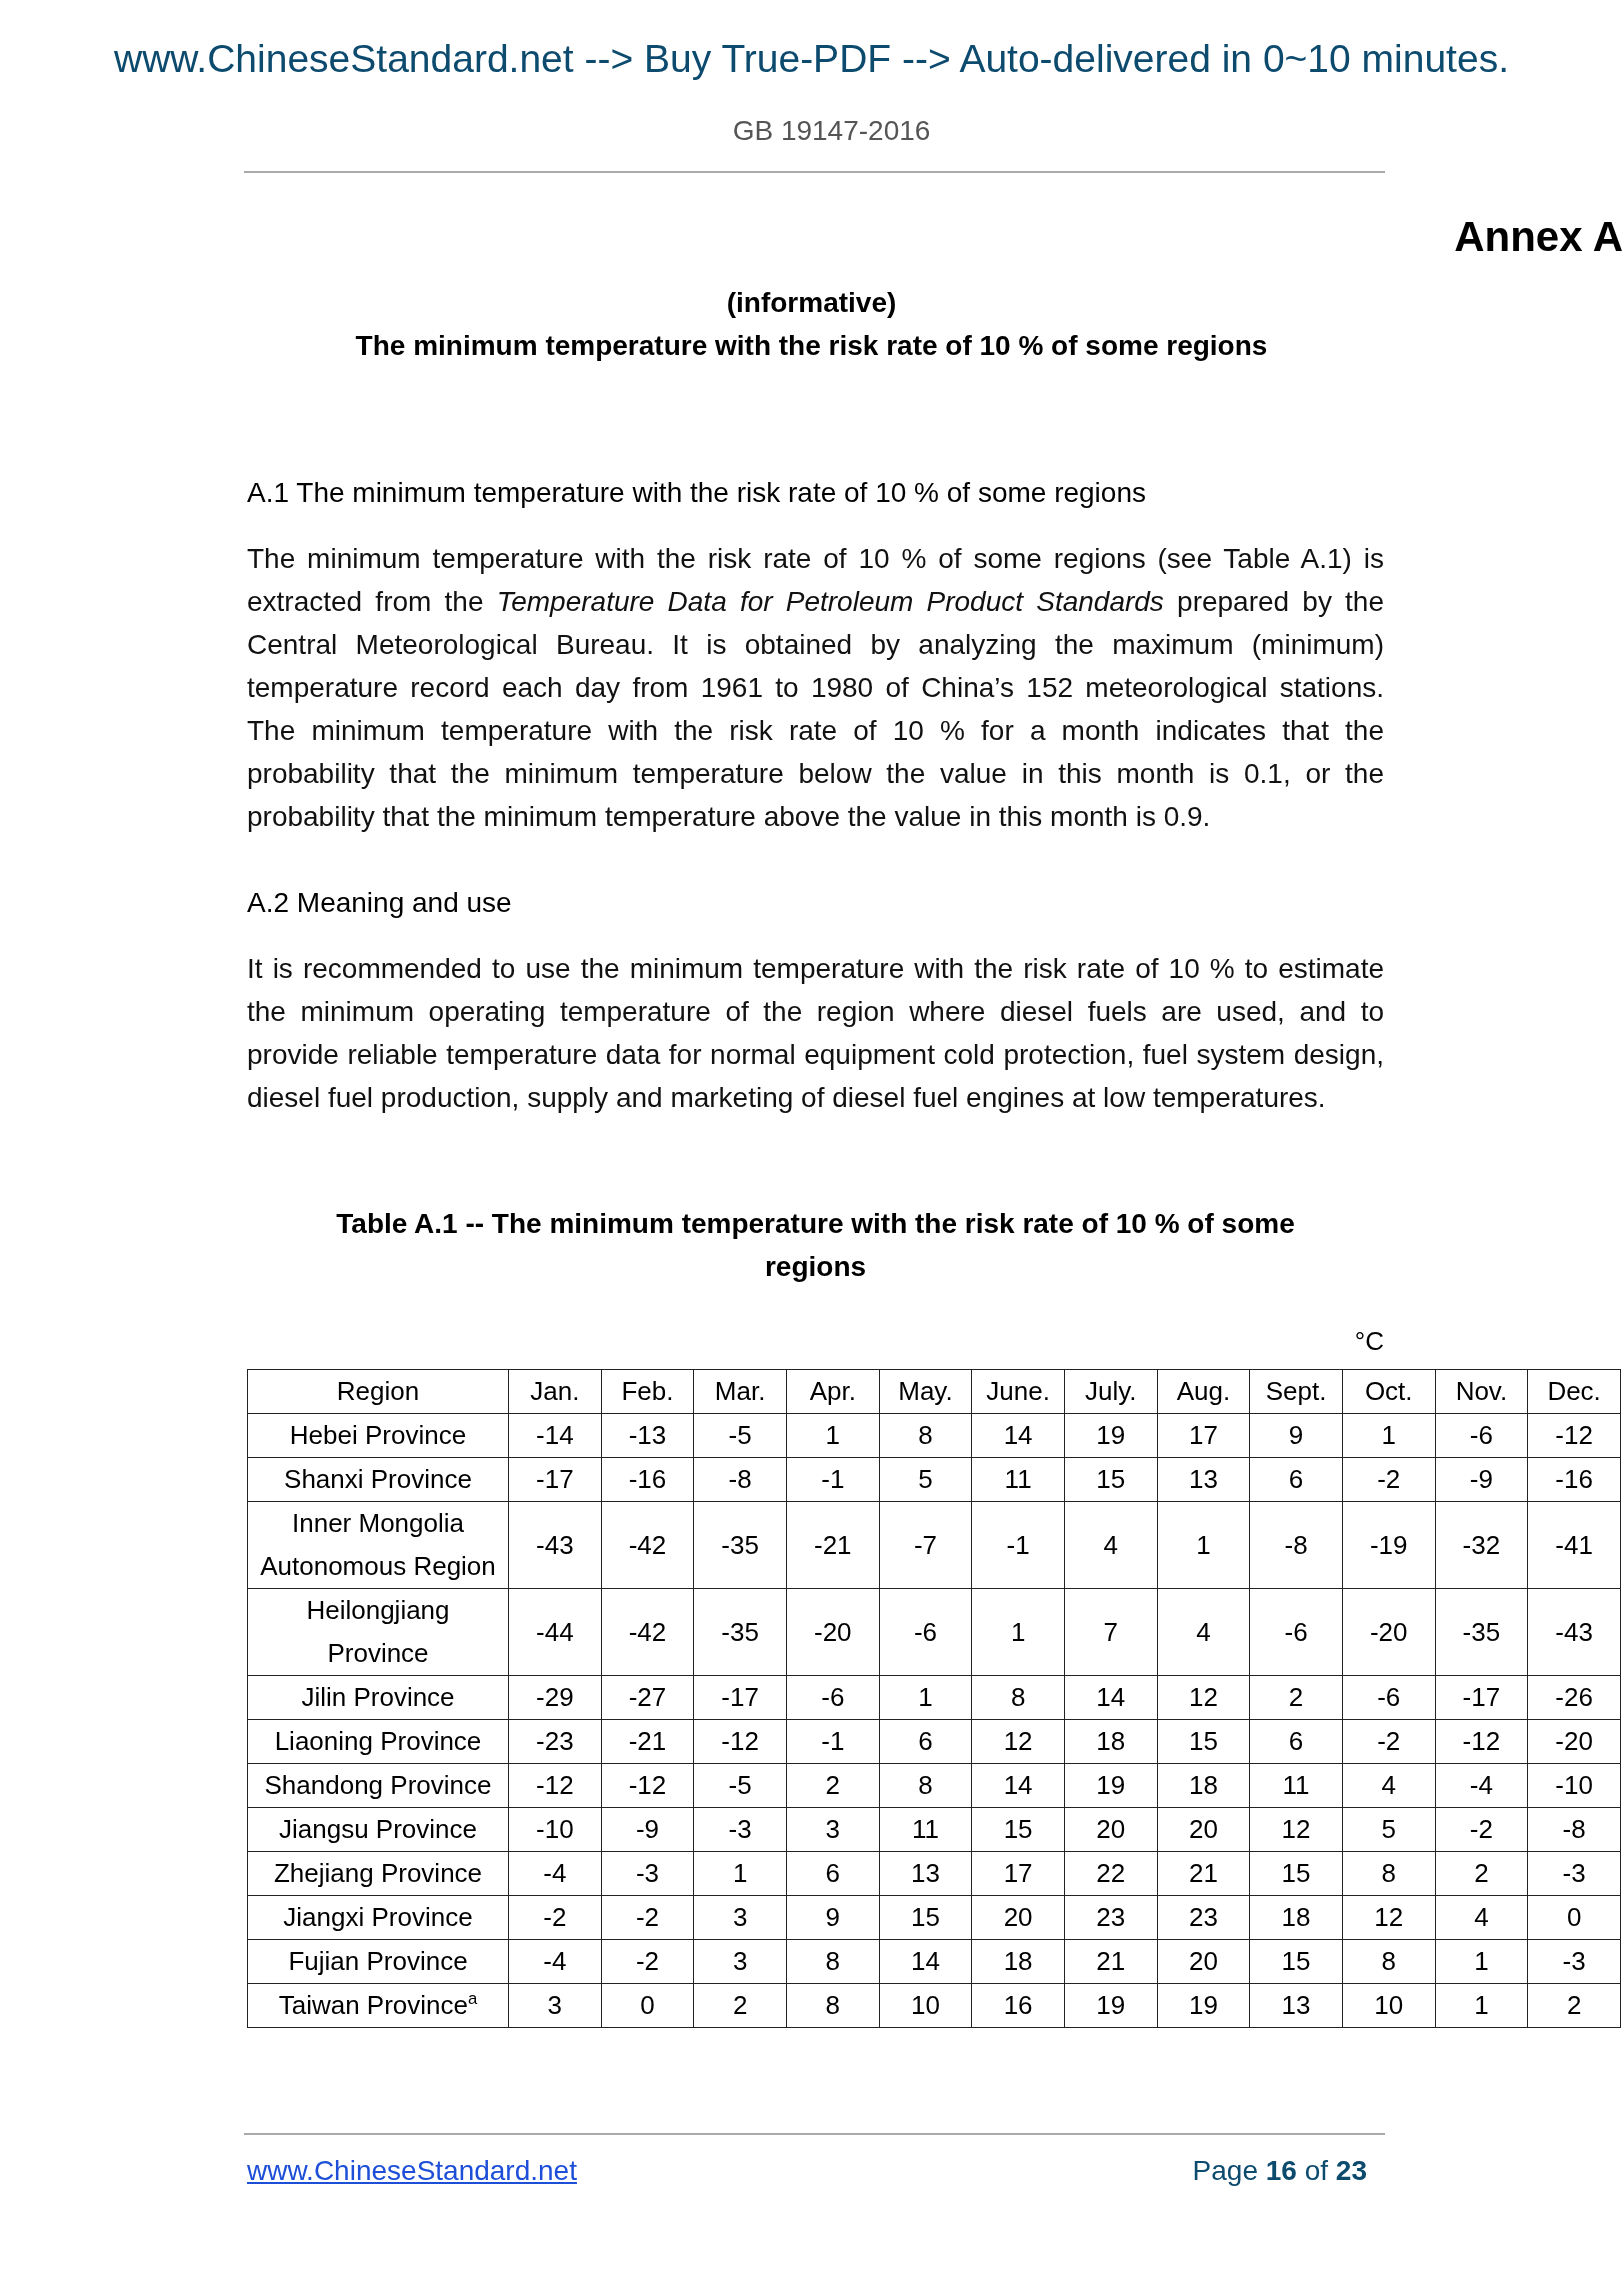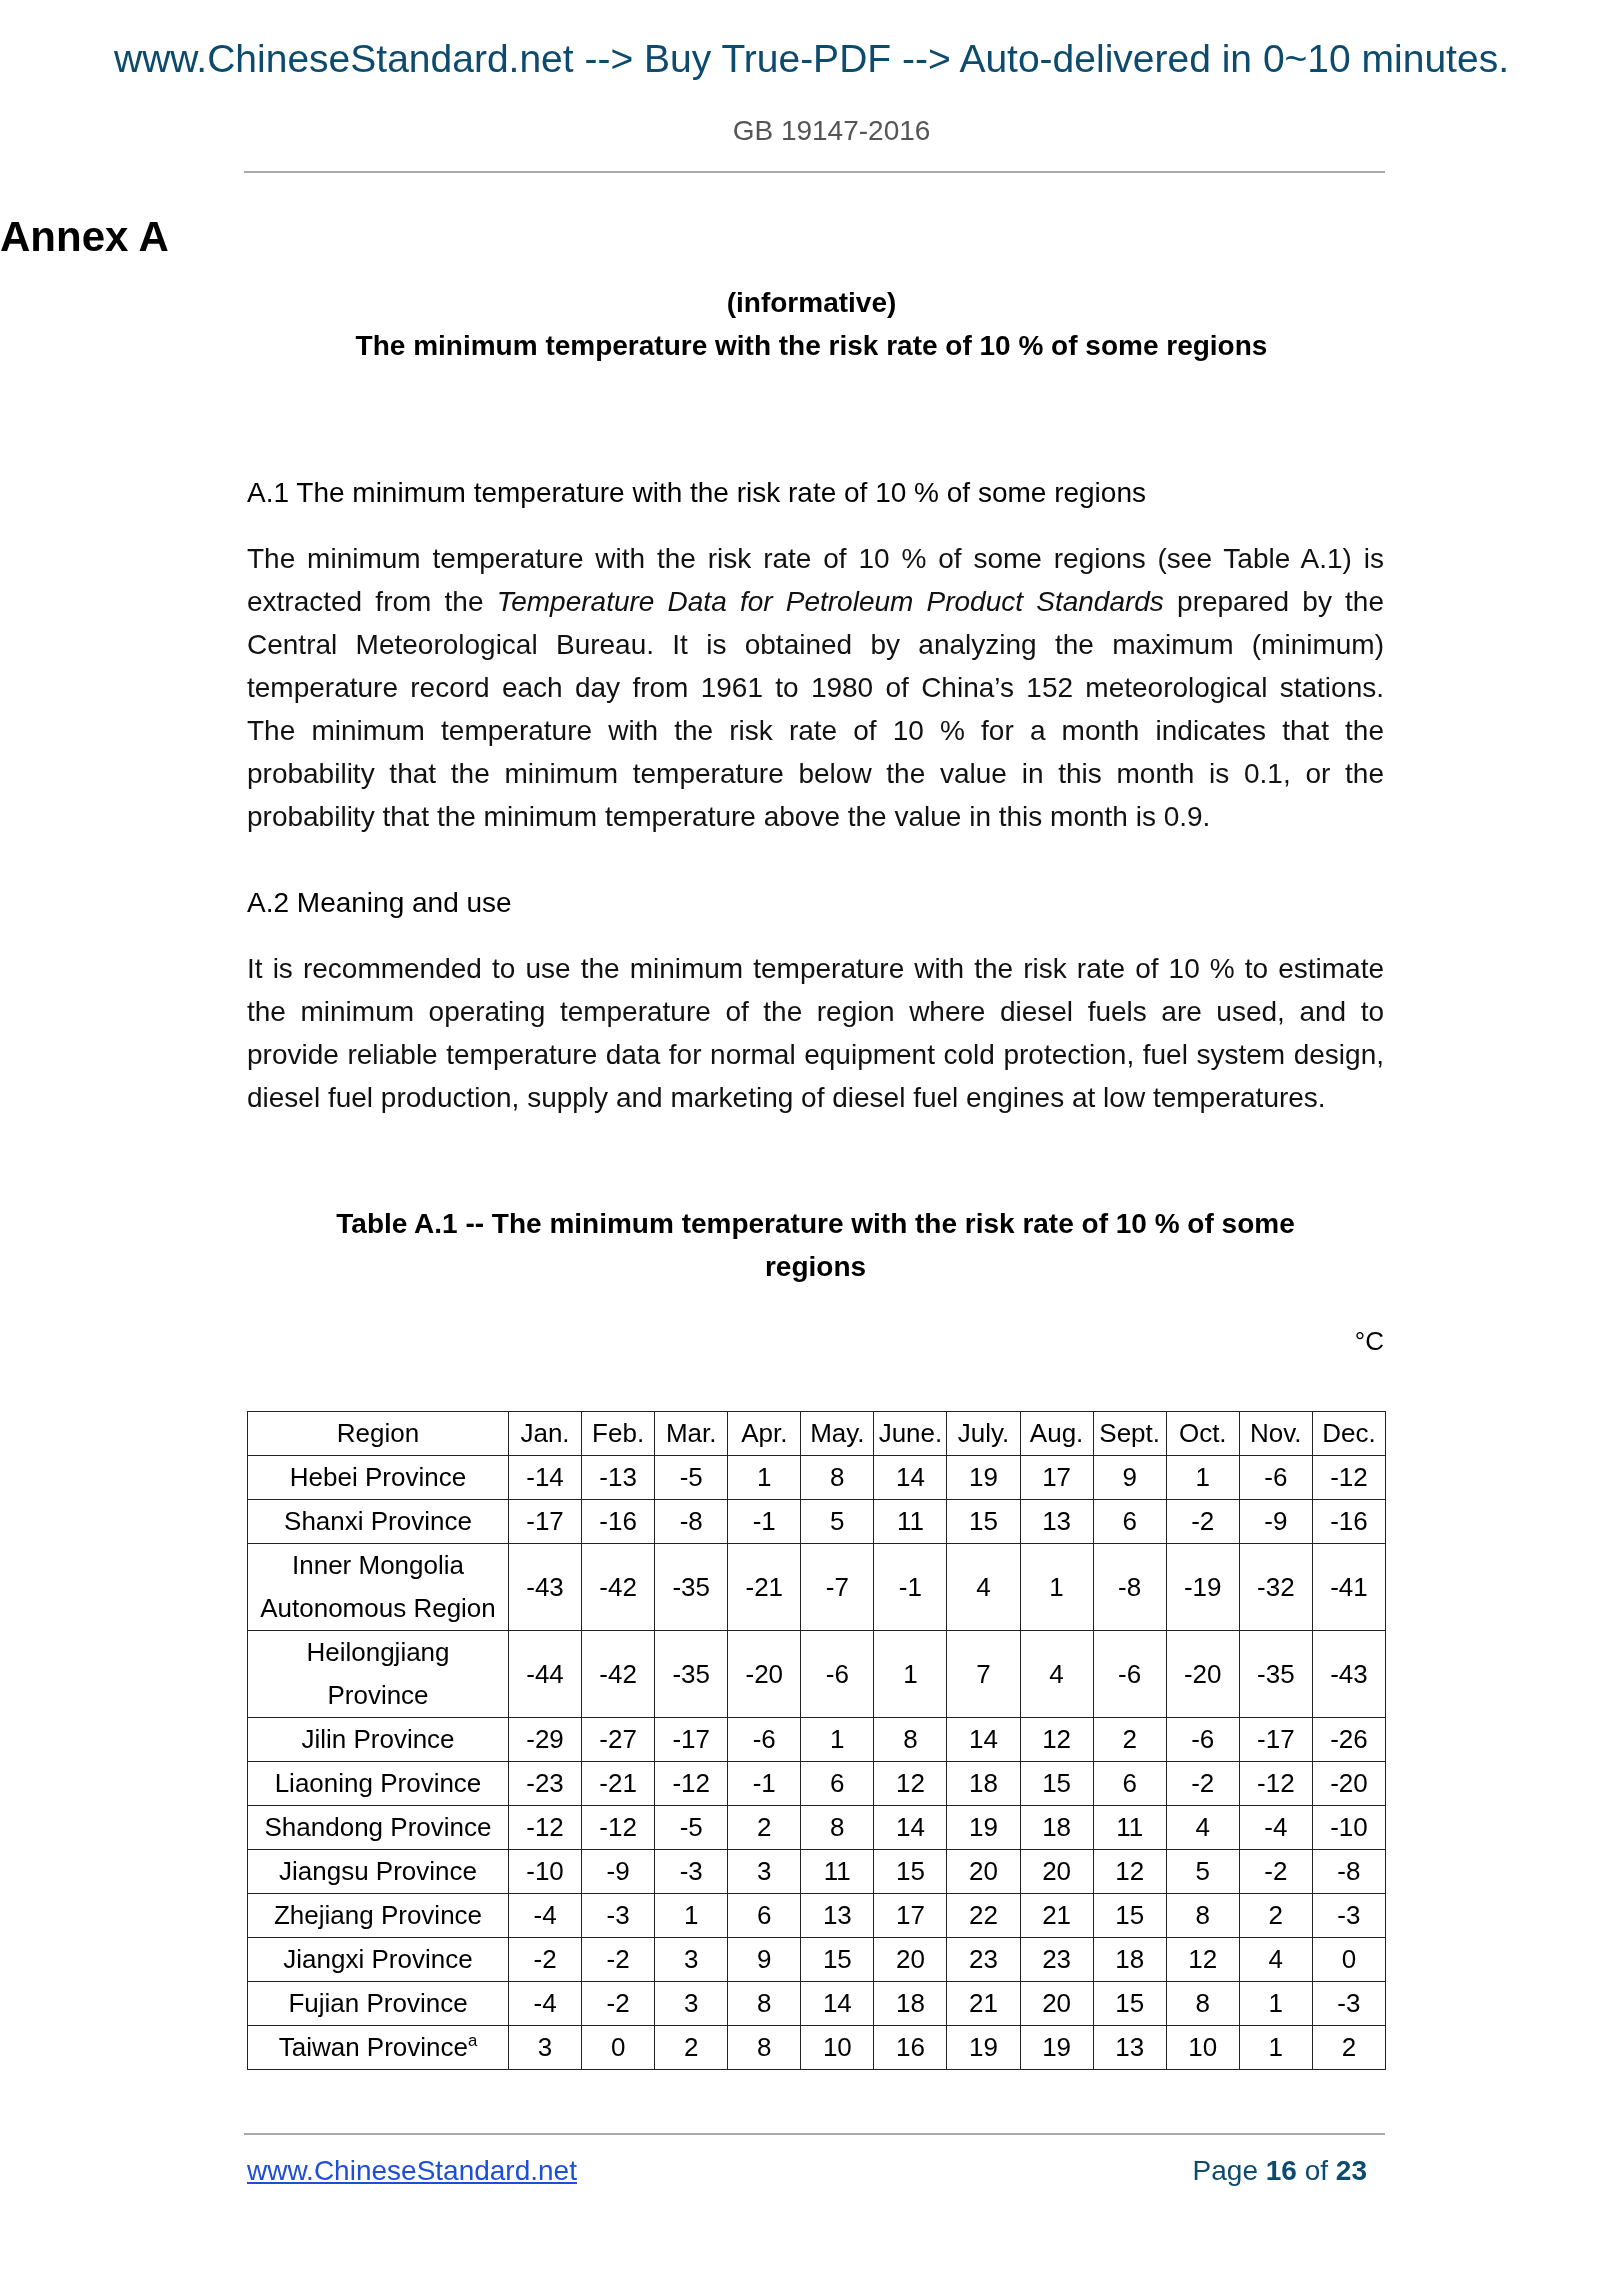--- a/index.html
+++ b/index.html
@@ -12,21 +12,21 @@
     font-size: 39px; color: #0c4a6e; letter-spacing: 0px;
   }
   .std-code {
     position: absolute; top: 115px; left: 0; width: 1623px; text-align: center;
     font-size: 28px; color: #555; margin-left: 20px;
   }
   .hr-top {
     position: absolute; top: 171px; left: 244px; width: 1141px; height: 1.7px; background: #aaa;
   }
   .annex-title {
-    position: absolute; top: 213px; left: 0; width: 1623px; text-align: left;
+    position: absolute; top: 213px; left: 0; width: 1623px; text-align: right;
     font-size: 42px; font-weight: bold;
   }
   .annex-sub {
     position: absolute; top: 287px; left: 0; width: 1623px; text-align: center;
     font-size: 28px; font-weight: bold;
   }
   .annex-desc {
     position: absolute; top: 330px; left: 0; width: 1623px; text-align: center;
     font-size: 28px; font-weight: bold;
   }
@@ -40,21 +40,21 @@
   .para i { font-style: italic; }
   .table-caption {
     position: absolute; top: 1202px; left: 247px; width: 1137px; text-align: center;
     font-size: 28px; font-weight: bold; line-height: 43px;
   }
   .unit {
     position: absolute; top: 1326px; left: 1301px; width: 83px; text-align: right;
     font-size: 26px;
   }
   table.data {
-    position: absolute; top: 1411px; left: 247px; width: 1139px;
+    position: absolute; top: 1369px; left: 247px; width: 1374px;
     border-collapse: collapse; font-size: 26px; table-layout: fixed;
   }
   table.data td, table.data th {
     border: 1.7px solid #222; text-align: center; font-weight: normal;
     padding: 0; height: 42px; line-height: 43px;
   }
   table.data td.region { line-height: 43px; }
   table.data th.region-col { width: 260px; }
   sup { font-size: 16.7px; vertical-align: super; line-height: 0; }
   .hr-bottom {

